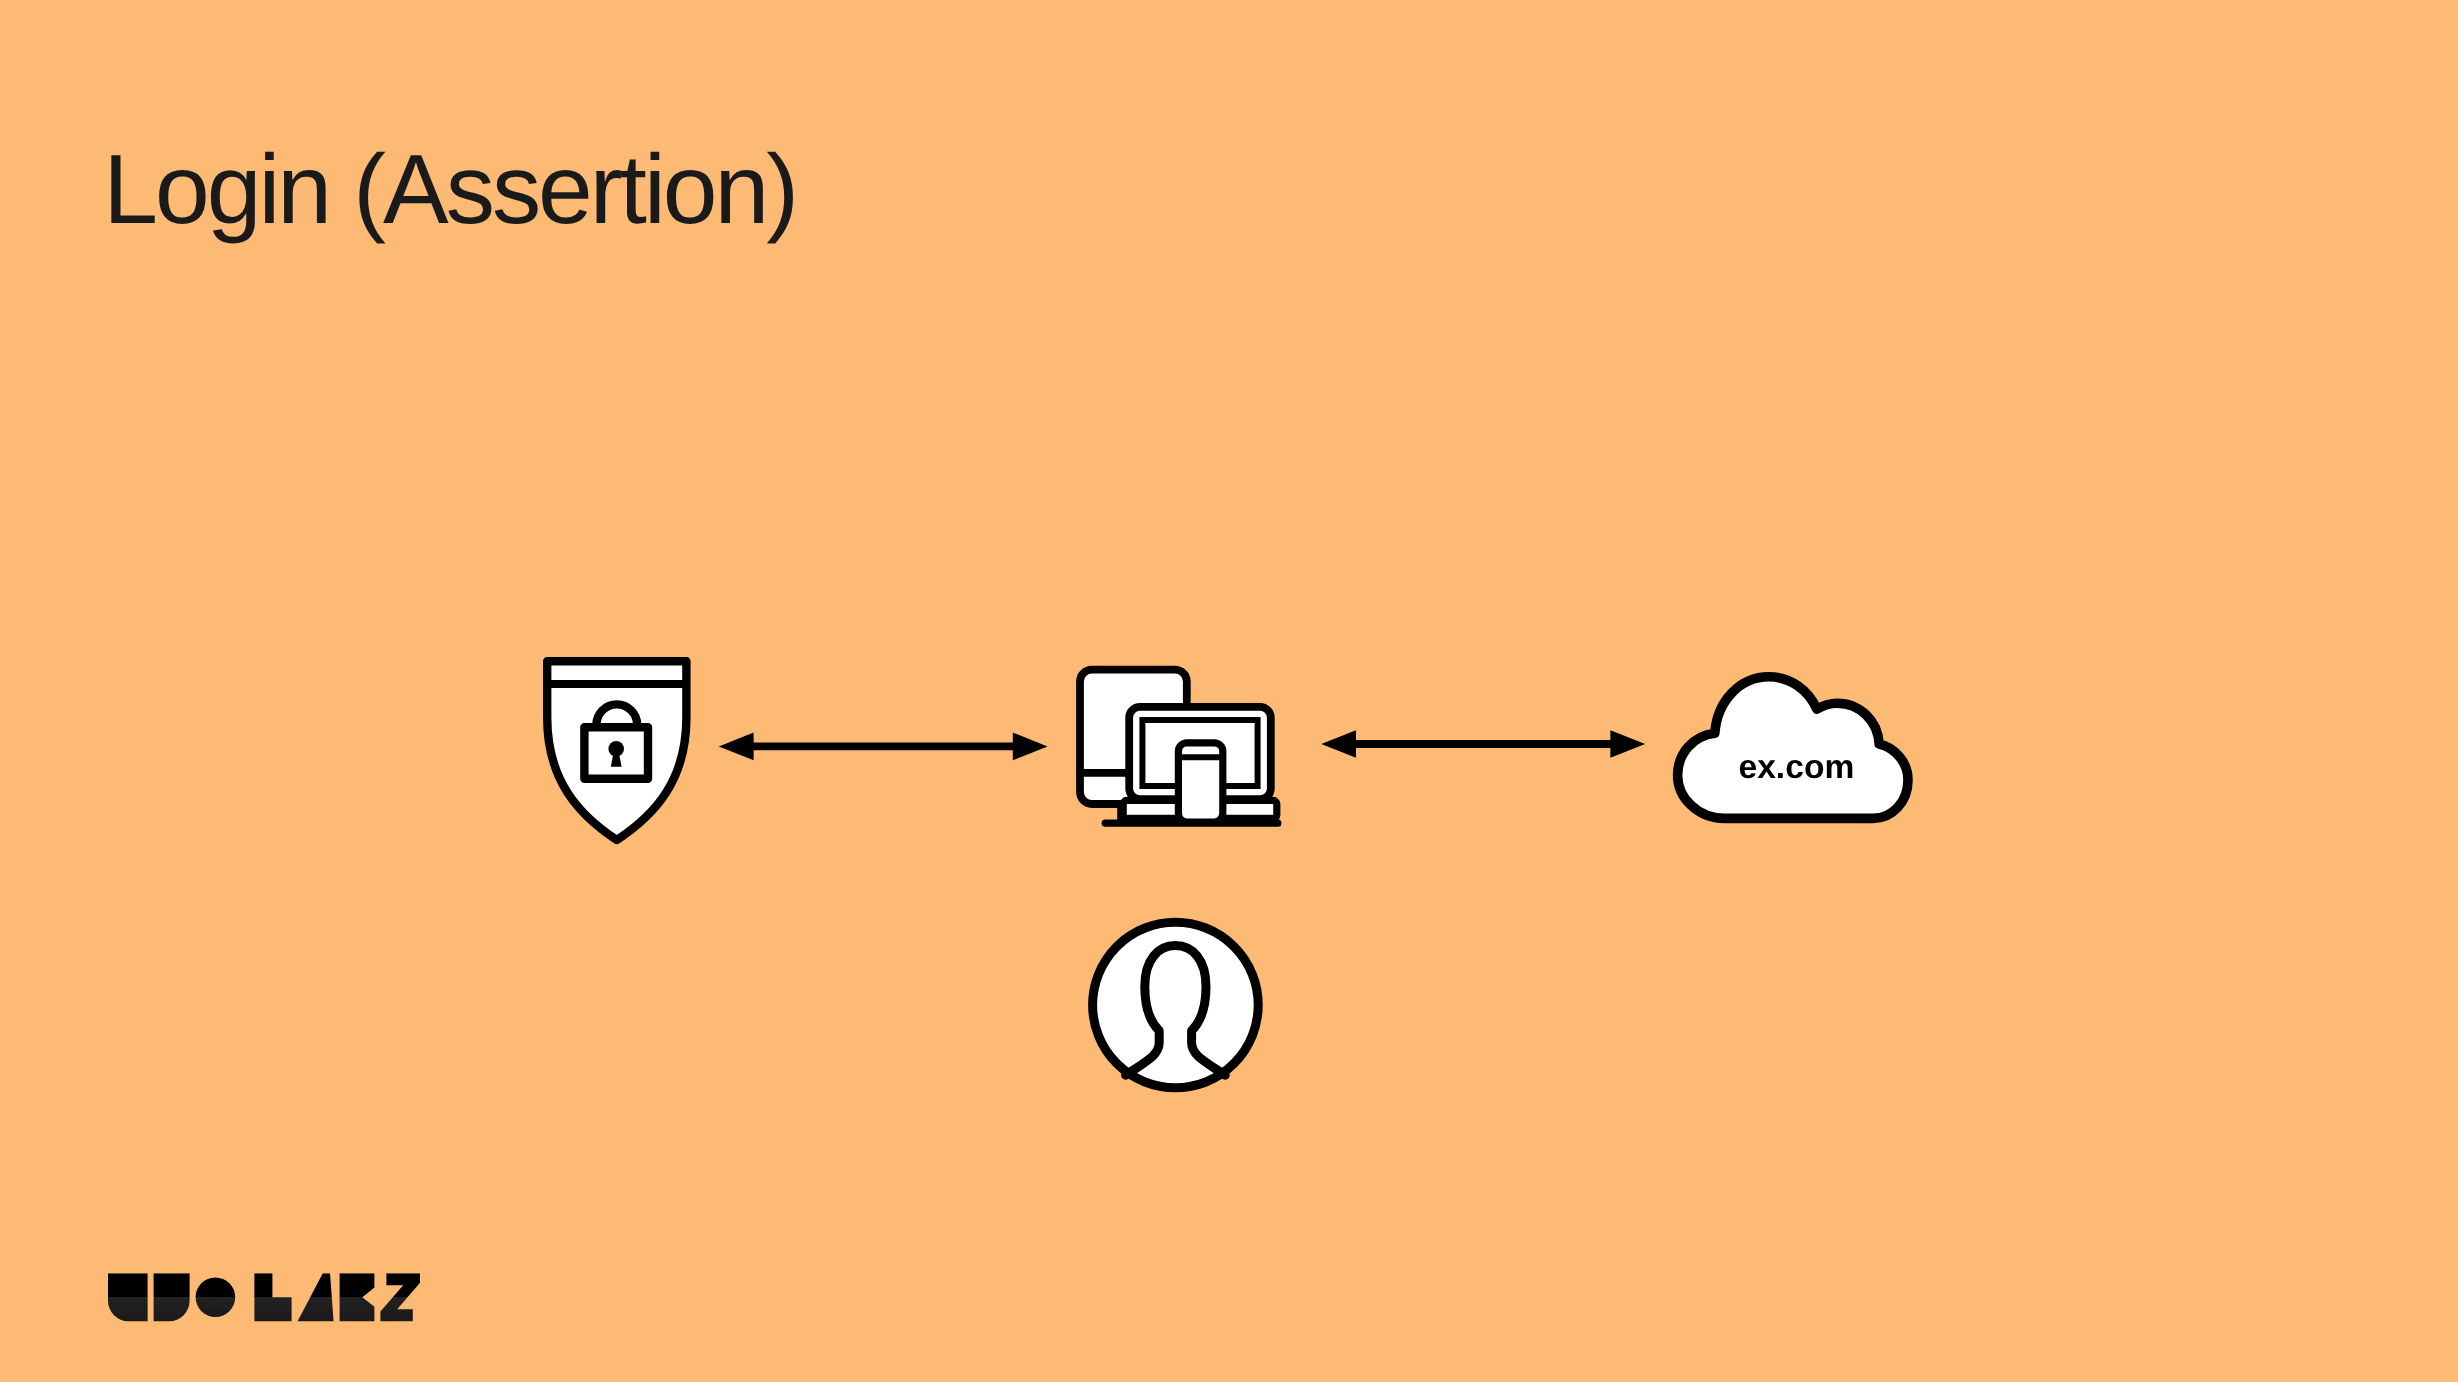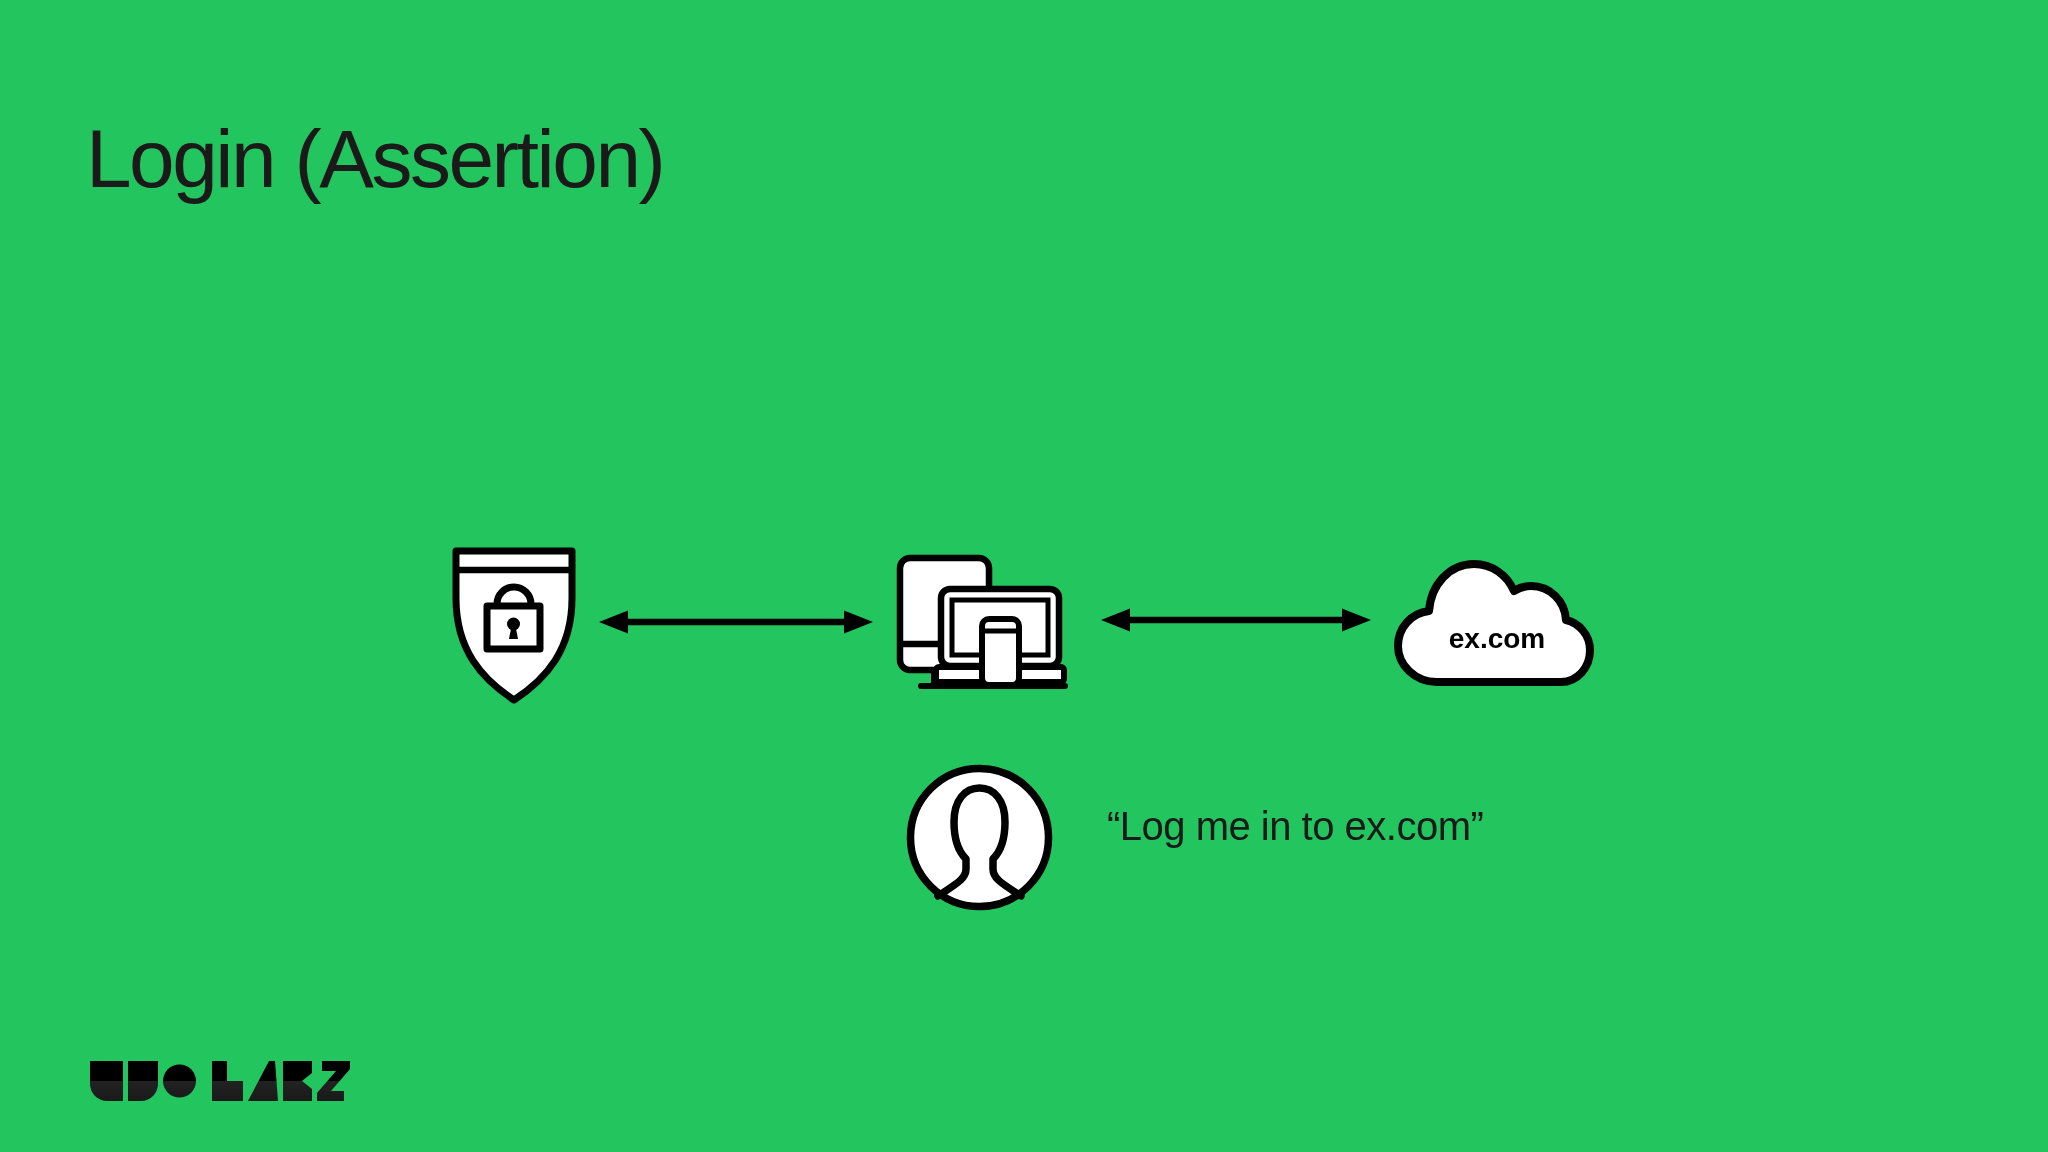--- a/index.html
+++ b/index.html
@@ -1,19 +1,19 @@
 <!DOCTYPE html>
 <html><head>
 <meta charset="utf-8">
 <style>
   html,body{margin:0;padding:0;background:#888;}
   .slide{
     position:relative;
     width:2048px;height:1152px;
-    background:#22c55e;
+    background:#fdba74;
     overflow:hidden;
     font-family:"Liberation Sans","DejaVu Sans",sans-serif;
   }
   .title{
     position:absolute;
     left:86px;top:112px;
     margin:0;
     font-size:82px;
     font-weight:300;
     letter-spacing:-2.5px;
@@ -86,21 +86,20 @@
              C188,67 199,79 199,94 C199,112 186,126 170,126 Z" fill="#fff" stroke="#000" stroke-width="8" stroke-linejoin="round"></path>
     <text x="106" y="92" text-anchor="middle" font-size="28" font-weight="bold" fill="#000">ex.com</text>
   </svg>
 
   <svg class="icon person-icon" width="153" height="153" viewBox="0 0 153 153" aria-hidden="true">
     <circle cx="76.5" cy="76.5" r="69" fill="#fff" stroke="#000" stroke-width="7.5"></circle>
     <path d="M35,135 C53,123 63,118 63,108 L63,98 C55,90 51,79 51,61 C51,39 62,27 76.5,27
              C91,27 102,39 102,61 C102,79 98,90 90,98 L90,108 C90,118 100,123 118,135" fill="none" stroke="#000" stroke-width="7.5" stroke-linecap="round" stroke-linejoin="round"></path>
   </svg>
 
-  <div class="quote">“Log me in to ex.com”</div>
 
   <svg class="logo" role="img" width="260" height="41" viewBox="0 0 260 41" aria-label="DUO LABS">
     <defs>
       <linearGradient id="lg" x1="0" y1="0" x2="0" y2="1">
         <stop offset="0" stop-color="#000000"></stop>
         <stop offset="0.5" stop-color="#000000"></stop>
         <stop offset="0.5" stop-color="#222222"></stop>
         <stop offset="1" stop-color="#1a1a1a"></stop>
       </linearGradient>
     </defs>

